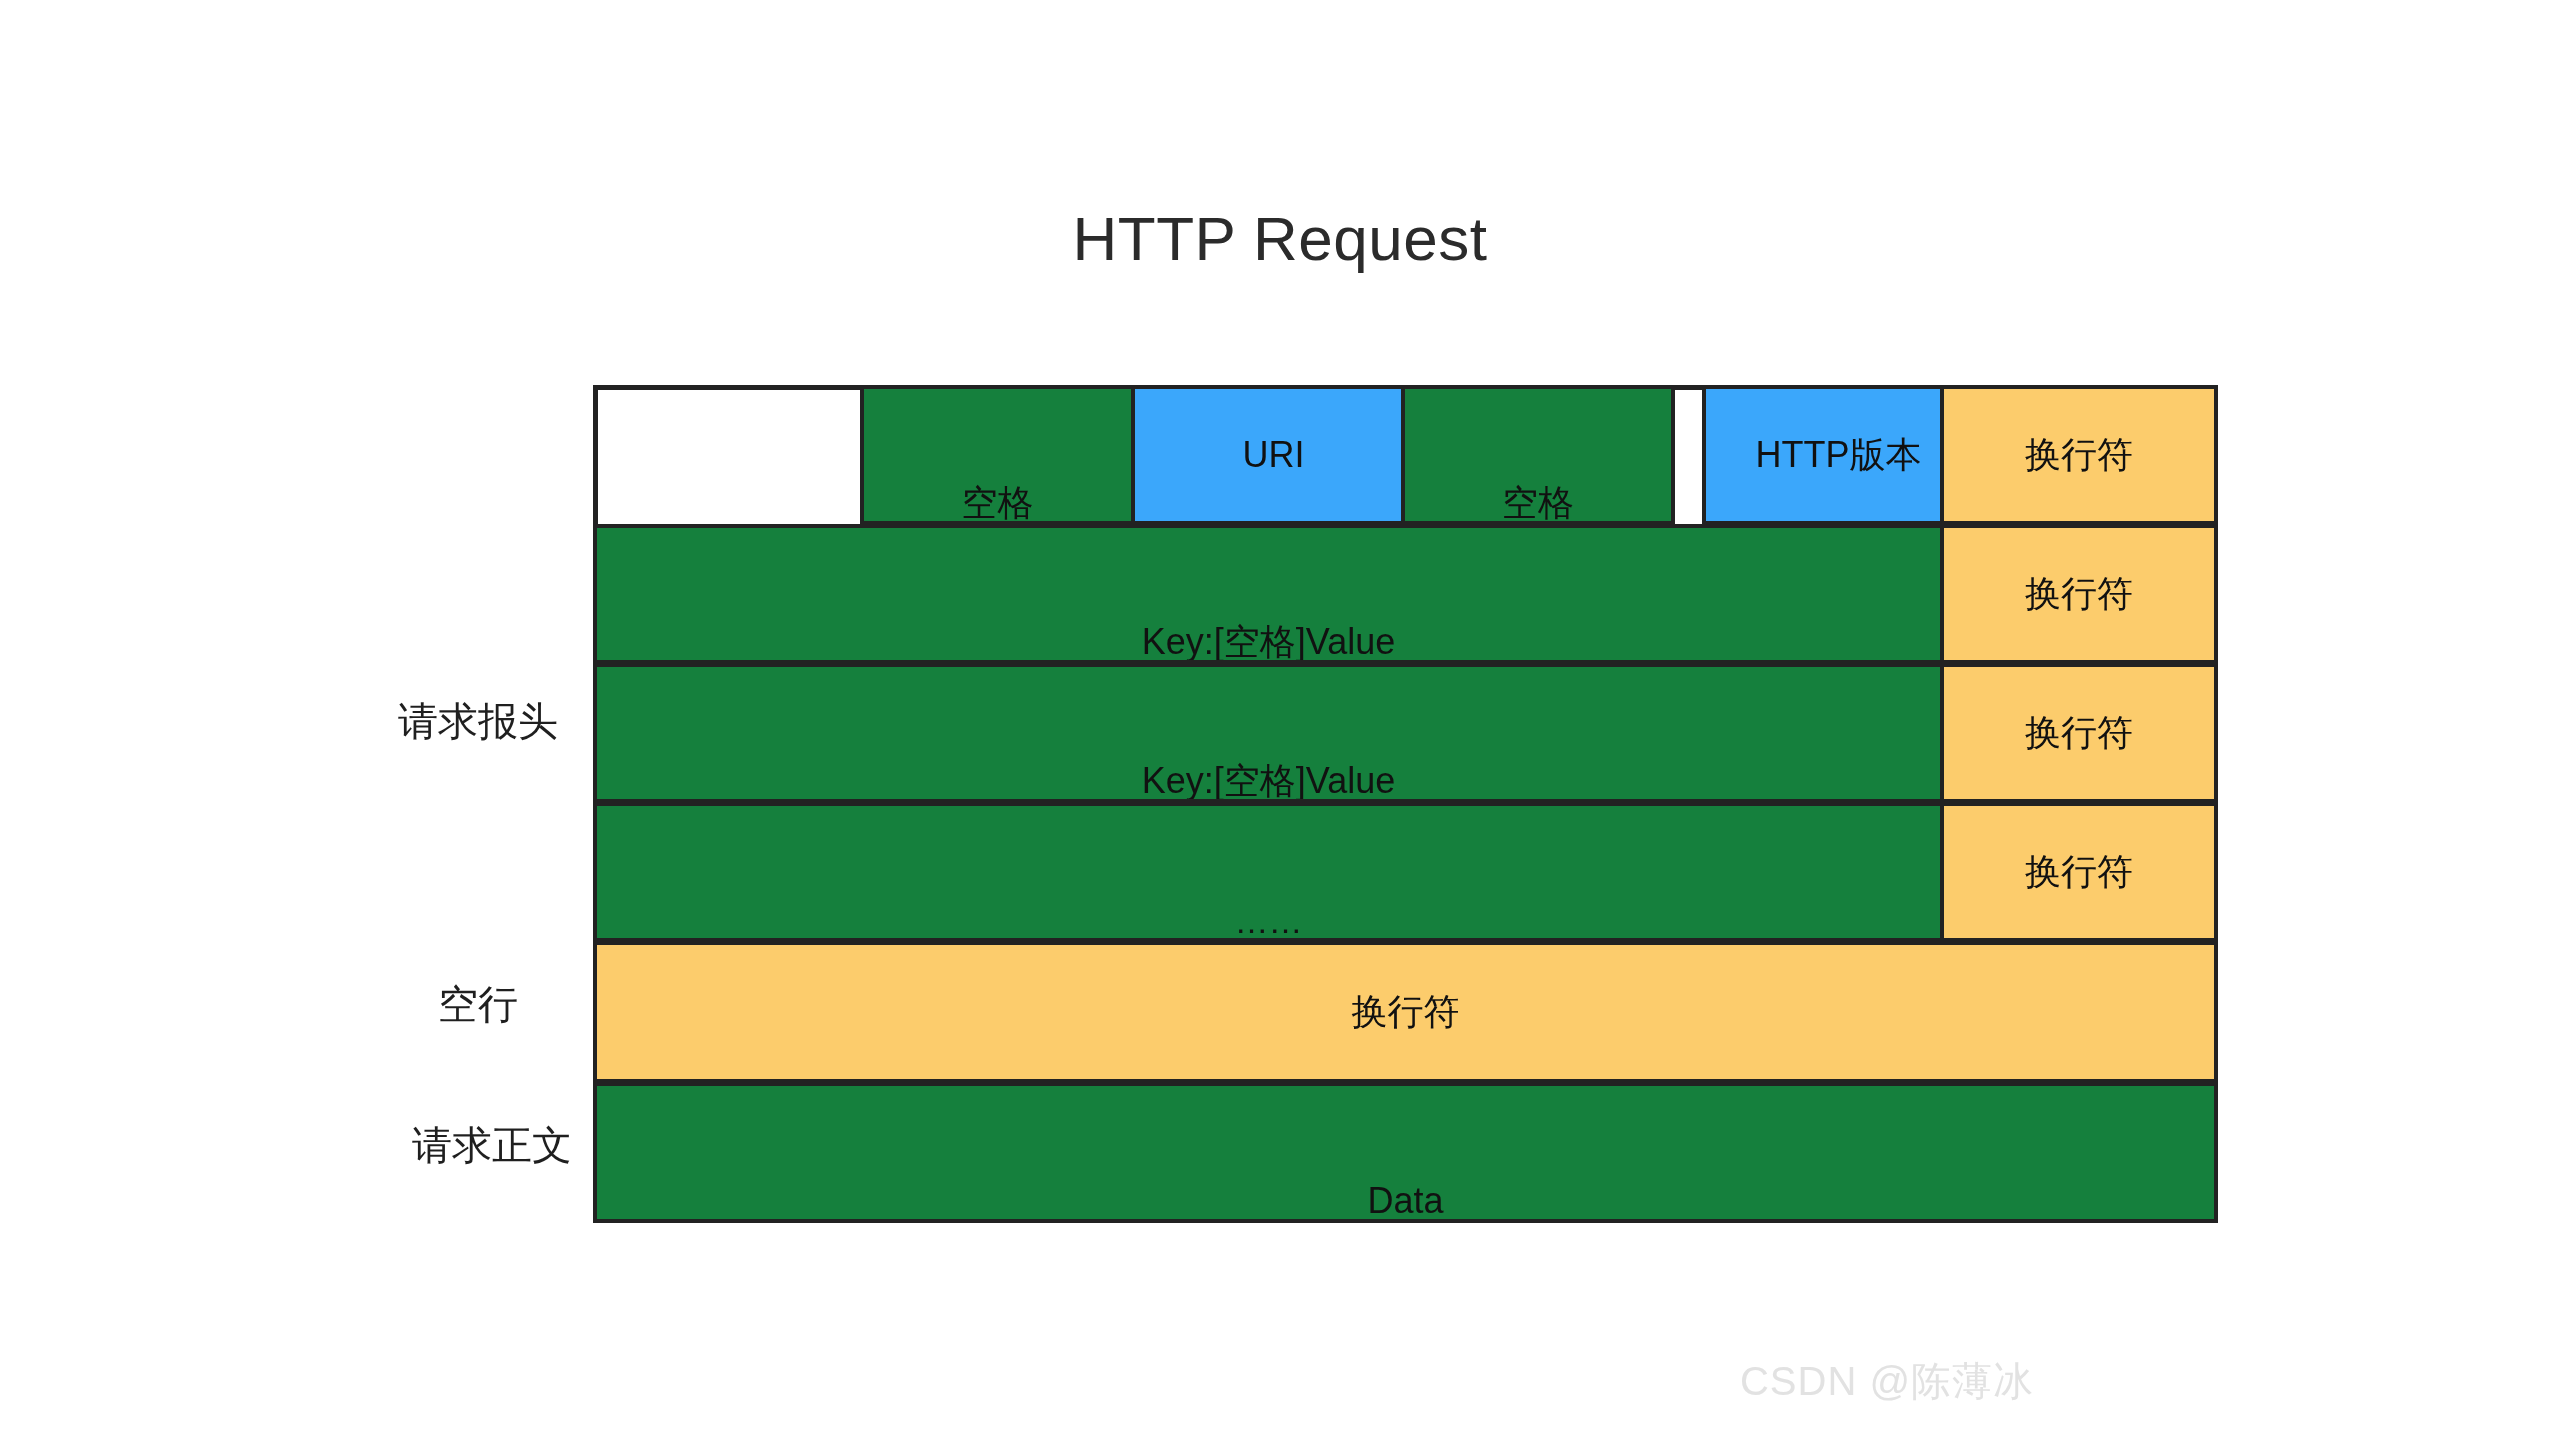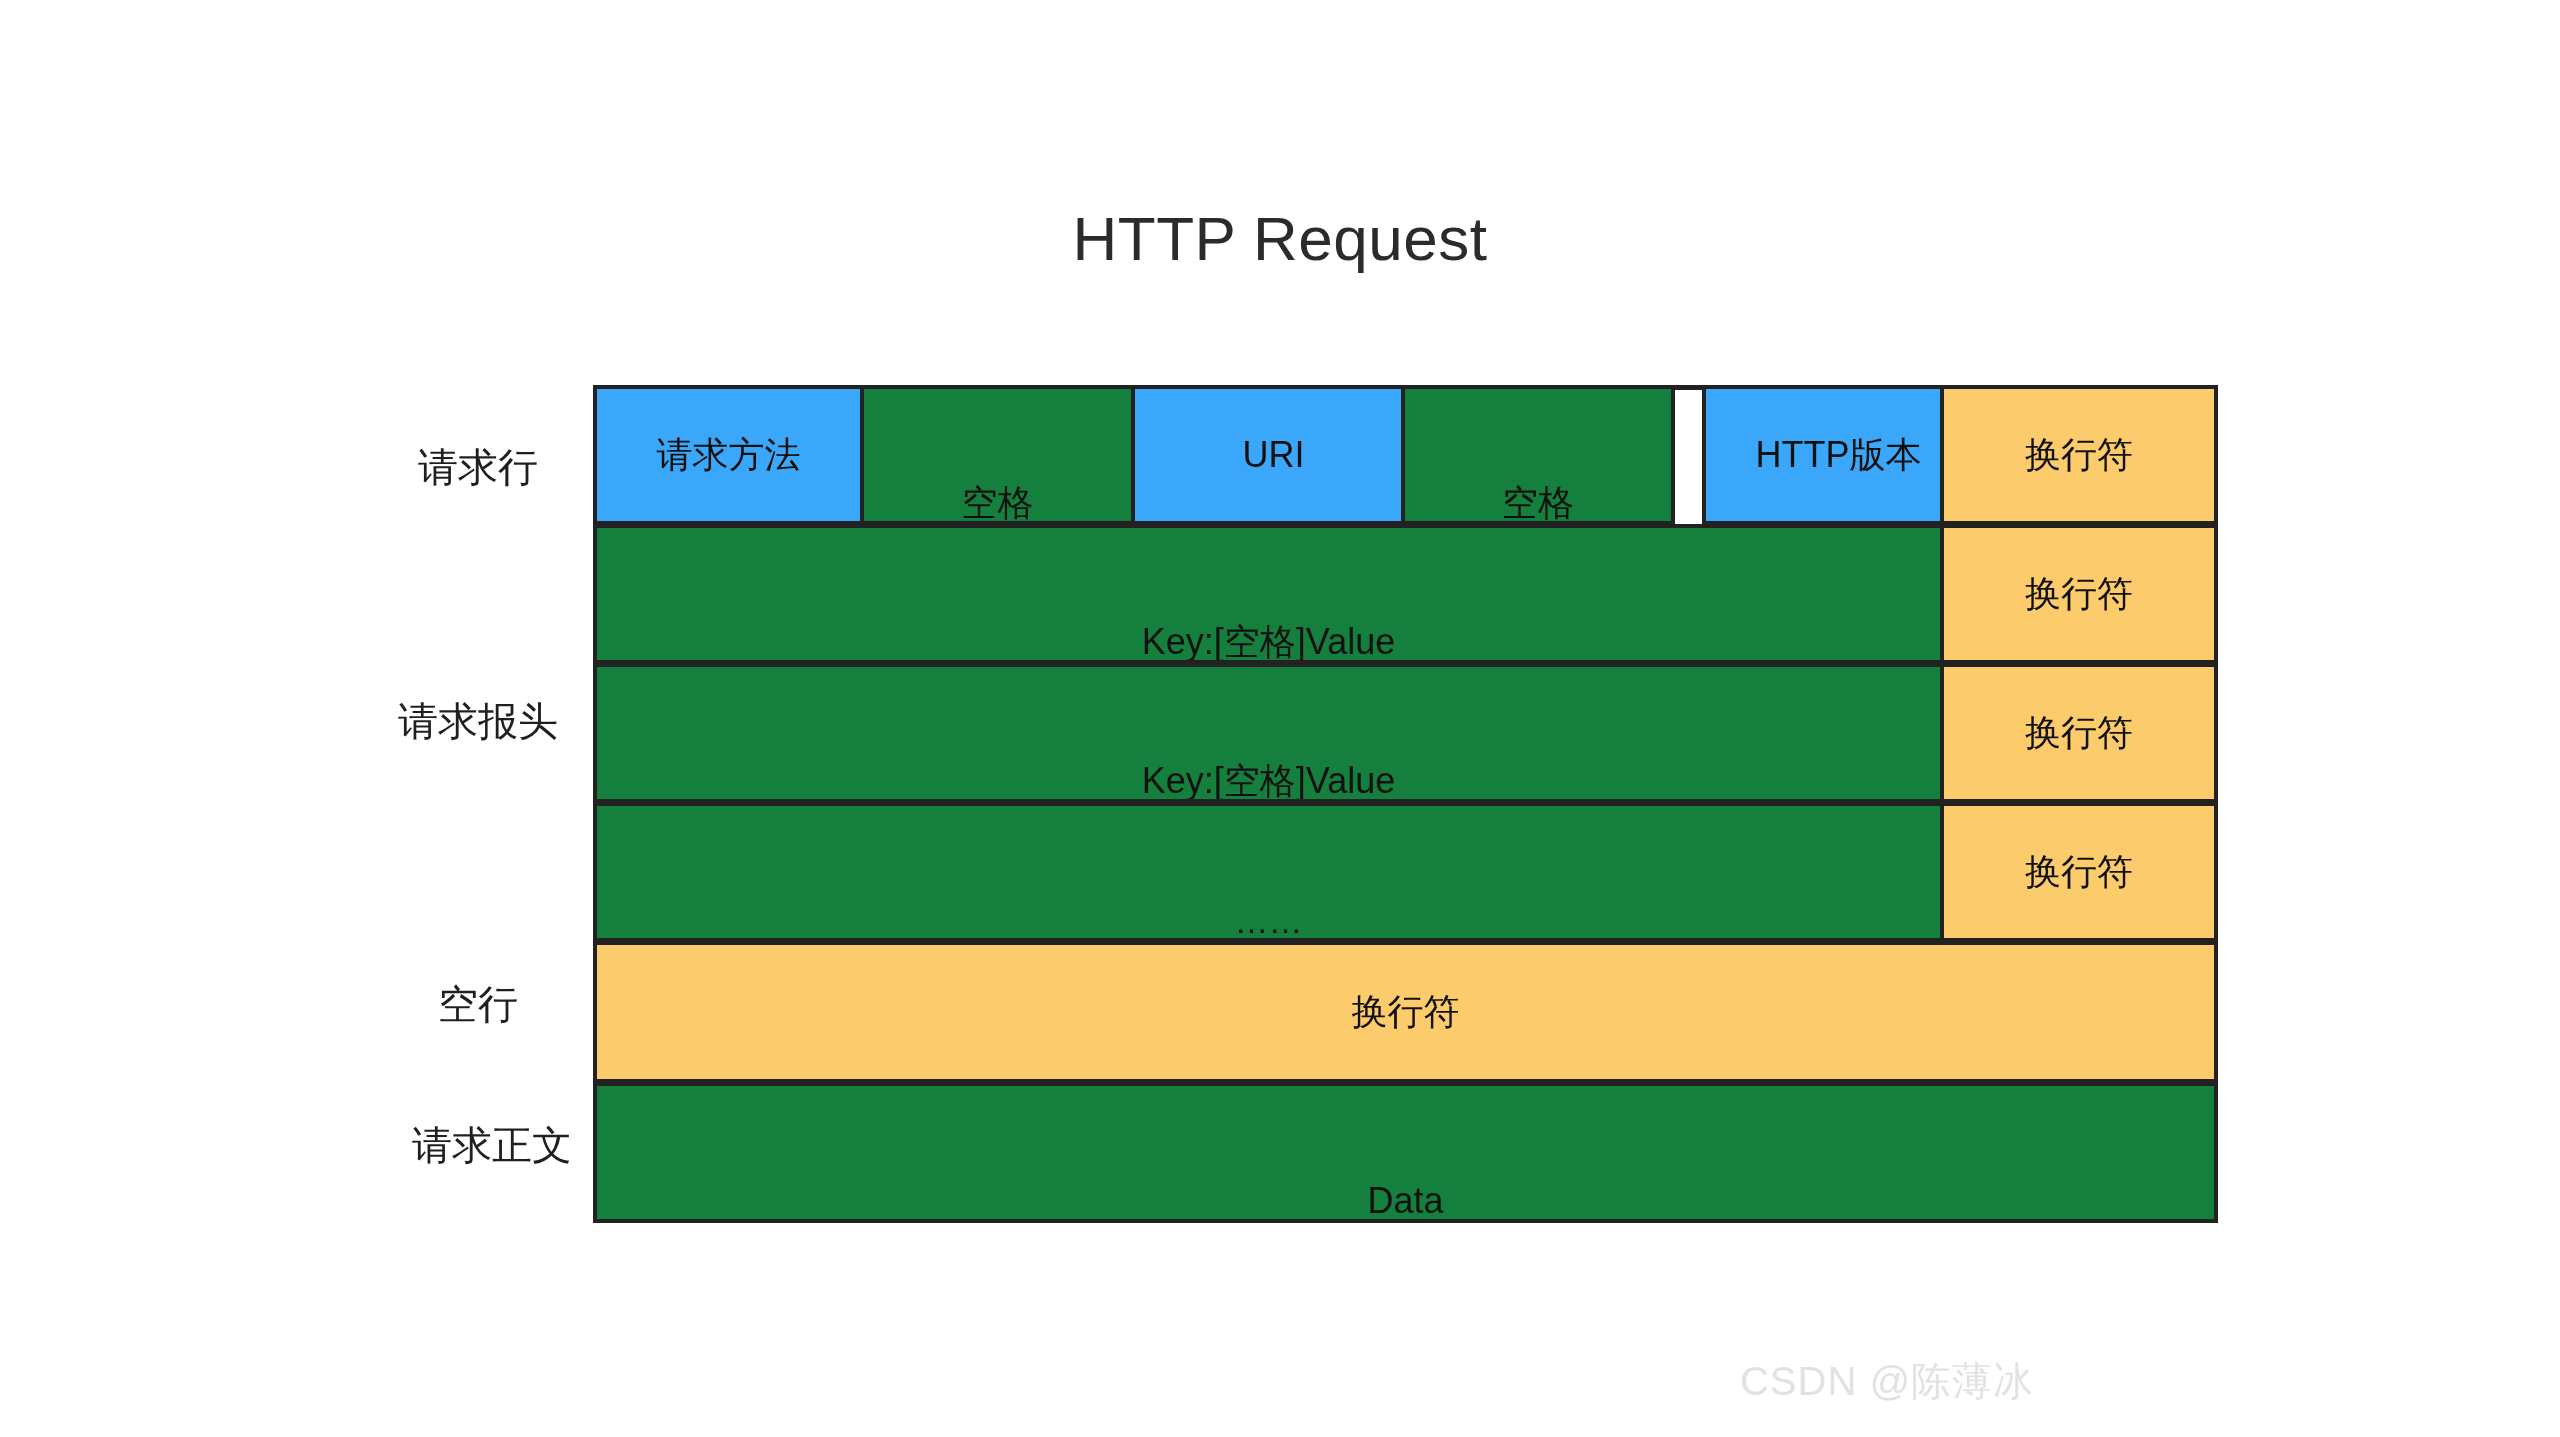--- a/index.html
+++ b/index.html
@@ -97,33 +97,29 @@
     letter-spacing: 1px;
   }
 </style>
 </head>
 <body>
 
 <div id="diagram">
 
   <div class="title">HTTP Request</div>
 
-  <div class="row-label" style="left:338px; top:440px; width:280px;">请求行</div>
 
   <div class="row-label" style="left:338px; top:694px; width:280px;">请求报头</div>
 
   <div class="row-label" style="left:338px; top:977px; width:280px;">空行</div>
 
   <div class="row-label" style="left:352px; top:1118px; width:280px;">请求正文</div>
 
   <div class="table-frame"></div>
 
-  <div class="cell blue" style="left:593px; top:385px; width:271px; height:140px;">
-    <span class="txt">请求方法</span>
-  </div>
 
   <div class="cell white" style="left:860px; top:385px; width:275px; height:140px;">
     <span class="txt">空格</span>
   </div>
 
   <div class="cell blue" style="left:1131px; top:385px; width:274px; height:140px;padding-left:11px;">
     <span class="txt">URI</span>
   </div>
 
   <div class="cell white" style="left:1401px; top:385px; width:274px; height:140px;">

